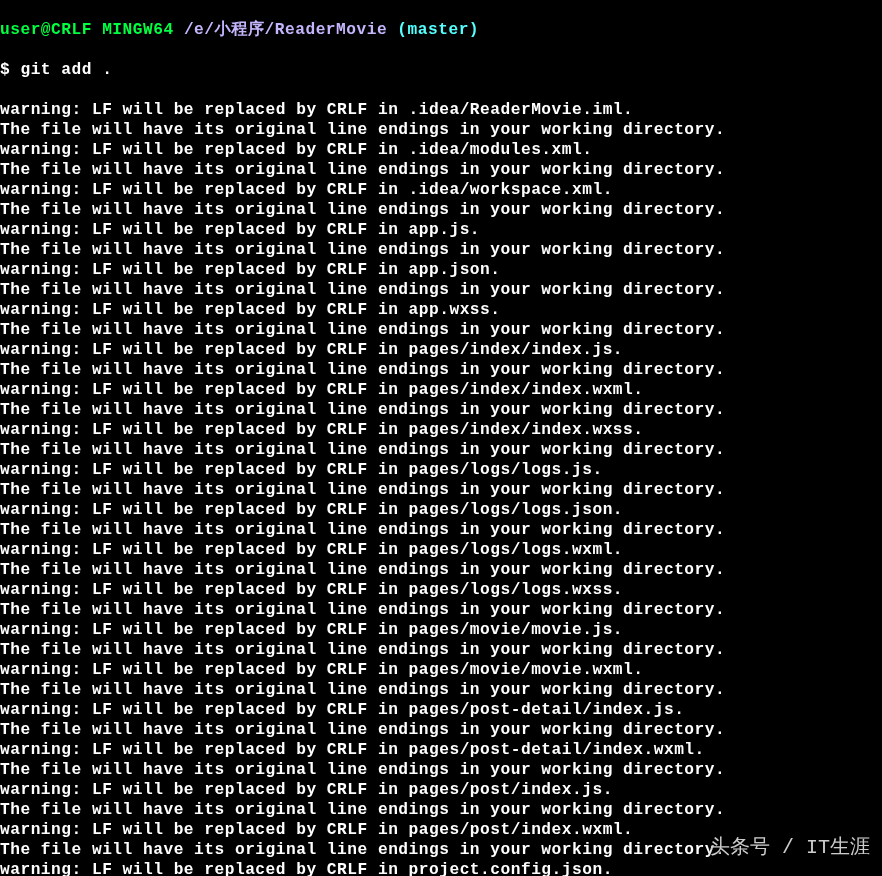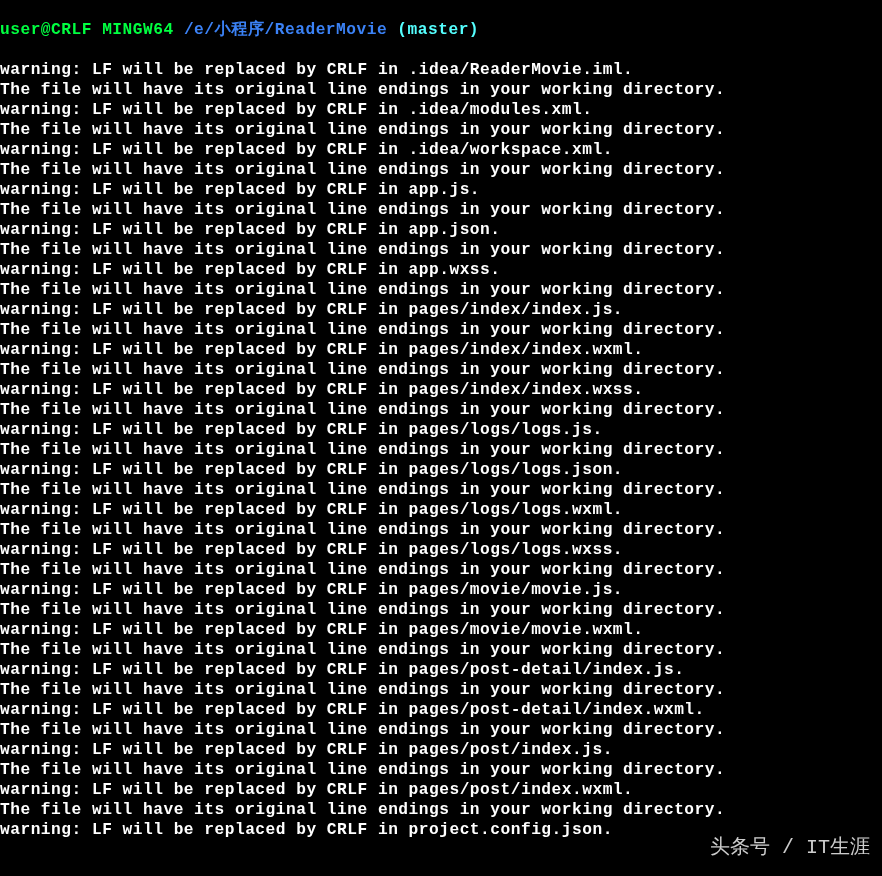--- a/index.html
+++ b/index.html
@@ -17,21 +17,21 @@
     letter-spacing: 0.5px;
   }
   .terminal {
     padding: 0;
     white-space: pre;
   }
   .top-line {
     color: #00ff40;
   }
   .top-line .path {
-    color: #3b82f6;
+    color: #c4b5fd;
   }
   .top-line .branch {
     color: #55ffff;
   }
   .prompt .dollar {
     color: #fff;
   }
   .line {
     color: #fff;
   }
@@ -45,16 +45,17 @@
     font-weight: 500;
     letter-spacing: 0;
     text-shadow: 0 0 6px rgba(0,0,0,0.9), 0 0 3px rgba(0,0,0,0.9);
   }
 </style>
 </head>
 <body>
 
 <div class="terminal">
 <div class="top-line"><span>user@CRLF</span><span> MINGW64 </span><span class="path">/e/小程序/ReaderMovie</span><span class="branch"> (master)</span></div>
+<div class="prompt line"><span class="dollar">$ </span><span>git add .</span></div>
 <div id="out"><div class="line">warning: LF will be replaced by CRLF in .idea/ReaderMovie.iml.</div><div class="line">The file will have its original line endings in your working directory.</div><div class="line">warning: LF will be replaced by CRLF in .idea/modules.xml.</div><div class="line">The file will have its original line endings in your working directory.</div><div class="line">warning: LF will be replaced by CRLF in .idea/workspace.xml.</div><div class="line">The file will have its original line endings in your working directory.</div><div class="line">warning: LF will be replaced by CRLF in app.js.</div><div class="line">The file will have its original line endings in your working directory.</div><div class="line">warning: LF will be replaced by CRLF in app.json.</div><div class="line">The file will have its original line endings in your working directory.</div><div class="line">warning: LF will be replaced by CRLF in app.wxss.</div><div class="line">The file will have its original line endings in your working directory.</div><div class="line">warning: LF will be replaced by CRLF in pages/index/index.js.</div><div class="line">The file will have its original line endings in your working directory.</div><div class="line">warning: LF will be replaced by CRLF in pages/index/index.wxml.</div><div class="line">The file will have its original line endings in your working directory.</div><div class="line">warning: LF will be replaced by CRLF in pages/index/index.wxss.</div><div class="line">The file will have its original line endings in your working directory.</div><div class="line">warning: LF will be replaced by CRLF in pages/logs/logs.js.</div><div class="line">The file will have its original line endings in your working directory.</div><div class="line">warning: LF will be replaced by CRLF in pages/logs/logs.json.</div><div class="line">The file will have its original line endings in your working directory.</div><div class="line">warning: LF will be replaced by CRLF in pages/logs/logs.wxml.</div><div class="line">The file will have its original line endings in your working directory.</div><div class="line">warning: LF will be replaced by CRLF in pages/logs/logs.wxss.</div><div class="line">The file will have its original line endings in your working directory.</div><div class="line">warning: LF will be replaced by CRLF in pages/movie/movie.js.</div><div class="line">The file will have its original line endings in your working directory.</div><div class="line">warning: LF will be replaced by CRLF in pages/movie/movie.wxml.</div><div class="line">The file will have its original line endings in your working directory.</div><div class="line">warning: LF will be replaced by CRLF in pages/post-detail/index.js.</div><div class="line">The file will have its original line endings in your working directory.</div><div class="line">warning: LF will be replaced by CRLF in pages/post-detail/index.wxml.</div><div class="line">The file will have its original line endings in your working directory.</div><div class="line">warning: LF will be replaced by CRLF in pages/post/index.js.</div><div class="line">The file will have its original line endings in your working directory.</div><div class="line">warning: LF will be replaced by CRLF in pages/post/index.wxml.</div><div class="line">The file will have its original line endings in your working directory.</div><div class="line">warning: LF will be replaced by CRLF in project.config.json.</div></div>
 </div>
 
 <div class="watermark">头条号 / IT生涯</div>
 
 </body></html>

